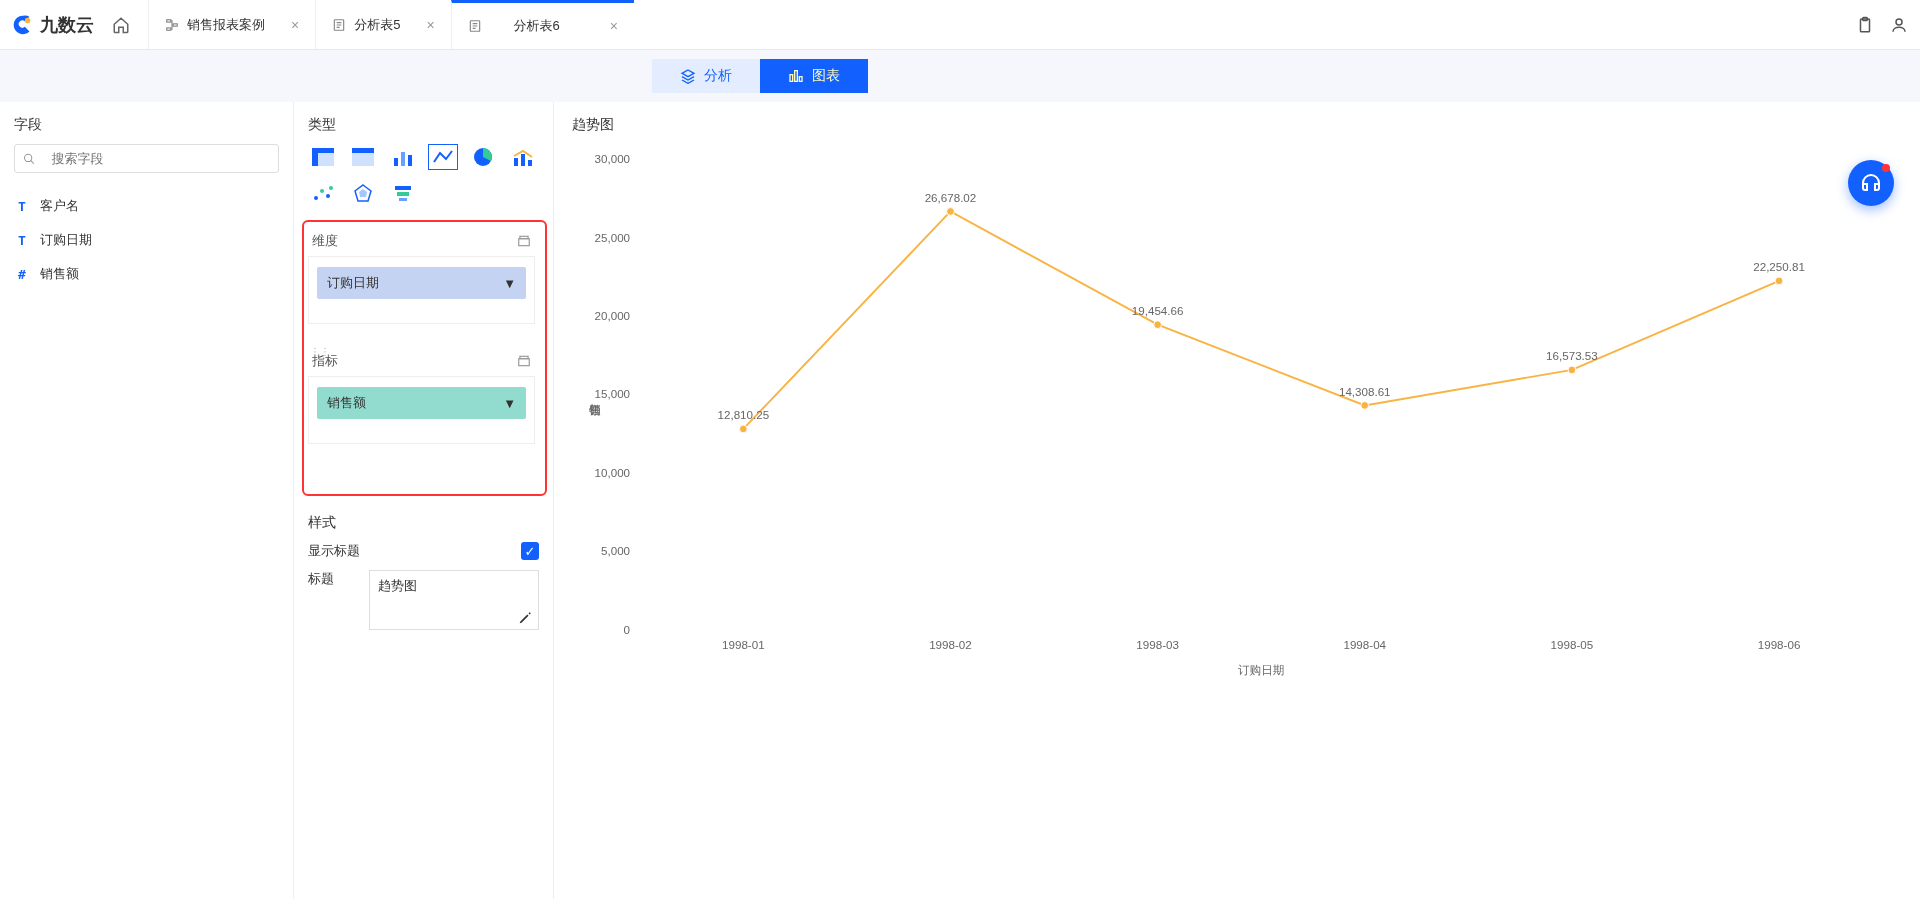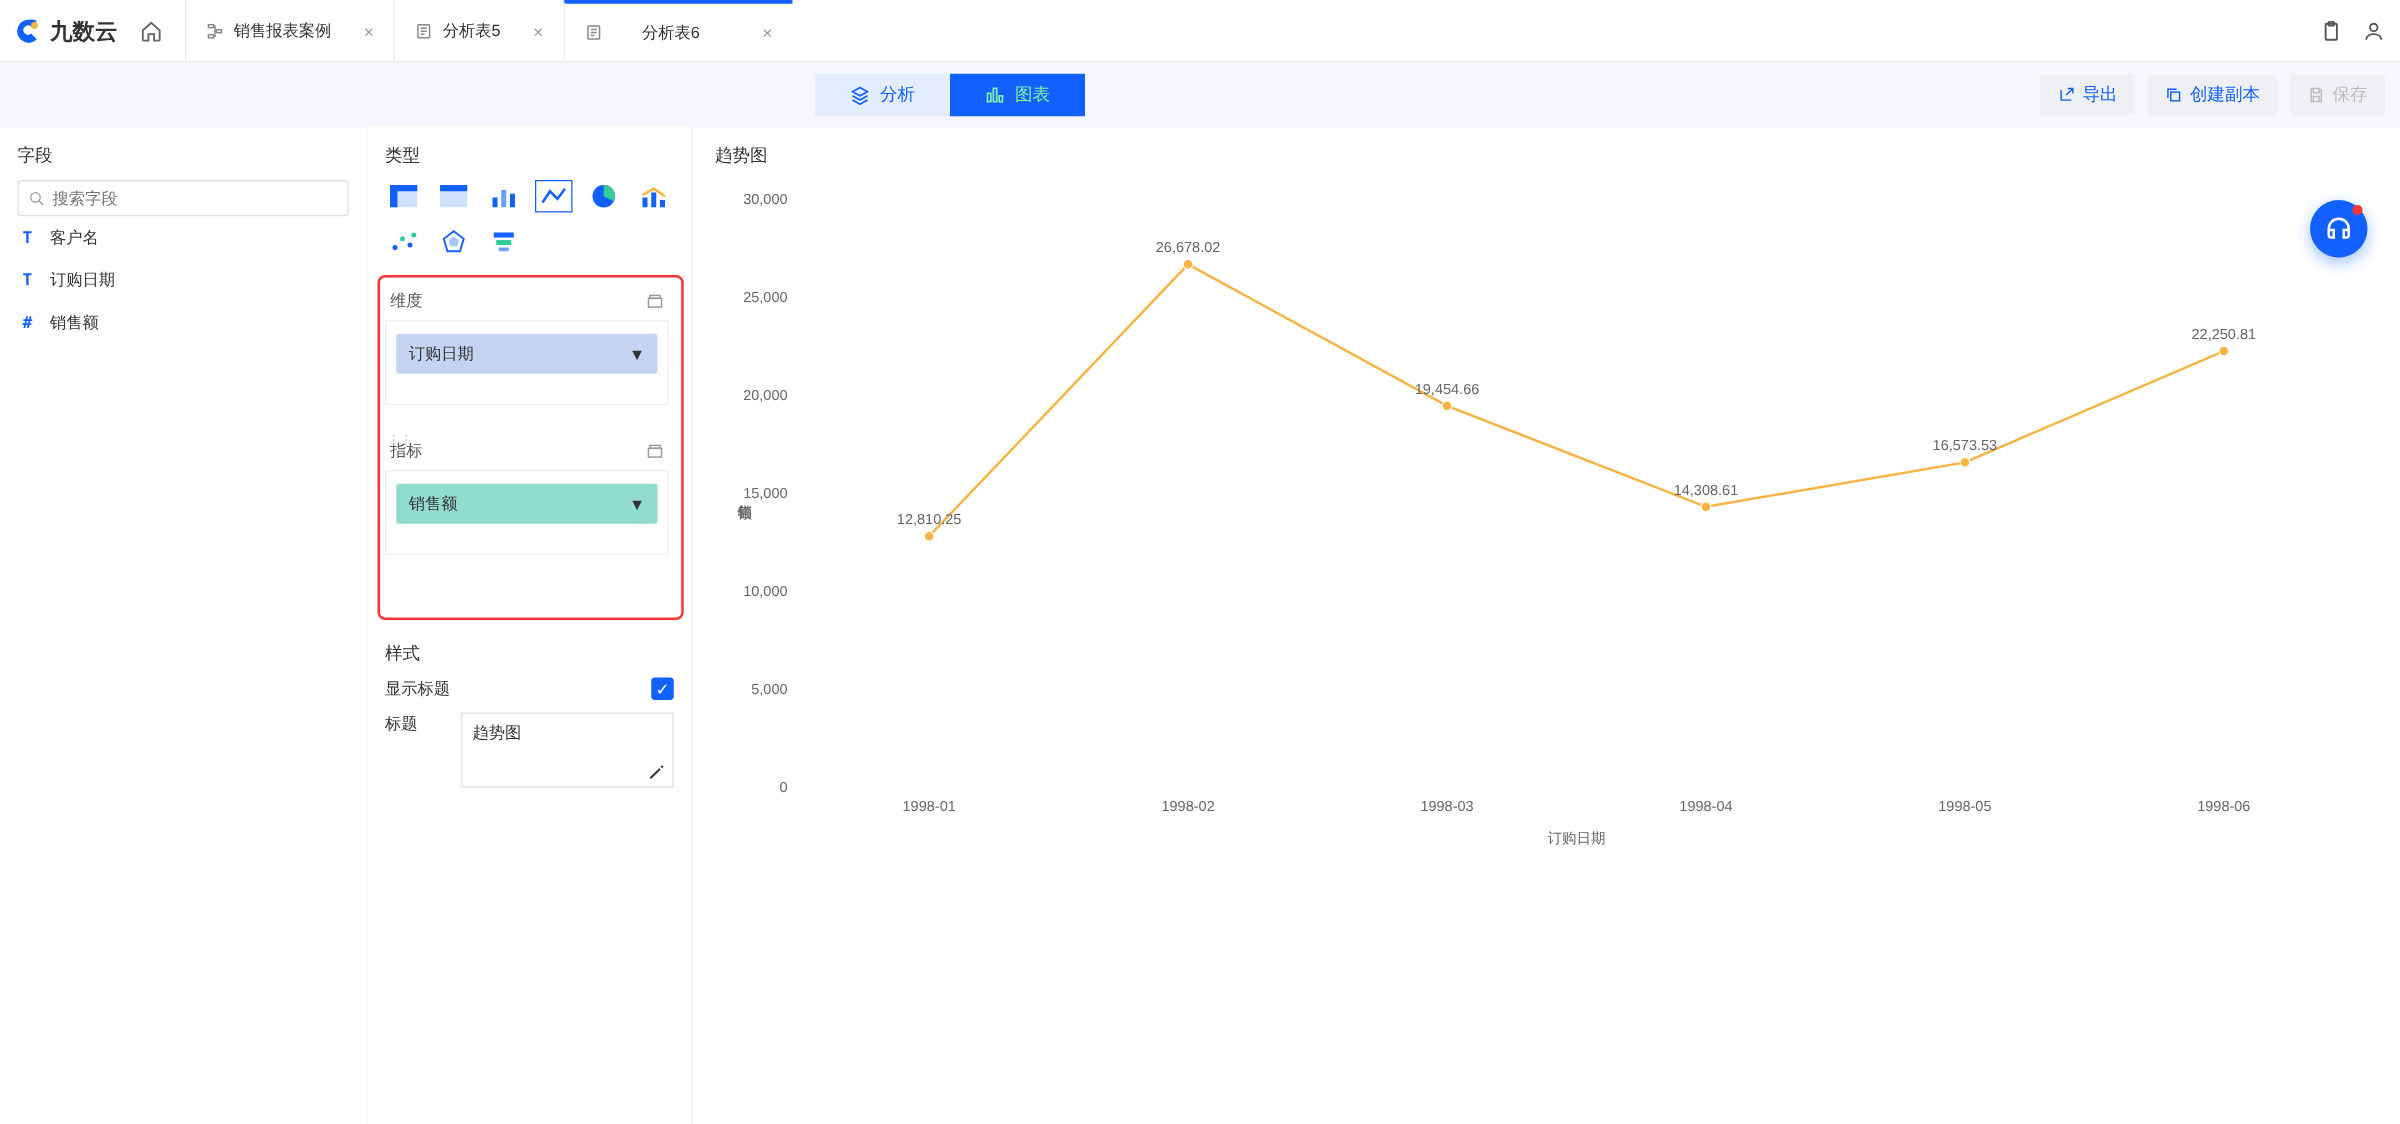--- a/index.html
+++ b/index.html
@@ -13,30 +13,30 @@
   .tab { display: flex; align-items: center; gap: 8px; padding: 0 16px; border-left: 1px solid #eee; position: relative; cursor: pointer; }
   .tab.active { border-top: 3px solid #1261ff; gap: 32px; }
   .tab-close { margin-left: 18px; color: #999; font-size: 14px; }
   .tab-icon { color: #888; }
   .topbar-right { margin-left: auto; display: flex; gap: 16px; color: #555; }
 
   .actionbar { height: 52px; background: #f5f7fc; display: flex; align-items: center; padding: 0 12px; }
   .mode-switch { margin-left: 640px; display: flex; }
   .mode-btn { display: flex; align-items: center; gap: 8px; padding: 8px 28px; font-size: 14px; cursor: pointer; justify-content: space-between; }
   .mode-btn.analysis { background: #e3edff; color: #1261ff; }
-  .mode-btn.chart { background: #1261ff; color: #86efac; }
+  .mode-btn.chart { background: #1261ff; color: #fef9c3; }
   .action-right { margin-left: auto; display: flex; gap: 10px; }
   .act-btn { display: flex; align-items: center; gap: 6px; padding: 7px 14px; background: #eef0f5; color: #1261ff; cursor: pointer; font-size: 14px; }
   .act-btn.disabled { color: #bbb; }
 
   .main { display: flex; height: calc(100vh - 102px); }
 
   .col-fields { width: 294px; border-right: 1px solid #eee; padding: 14px; }
   .panel-title { font-size: 14px; color: #333; margin-bottom: 10px; }
-  .search-box { display: flex; align-items: flex-end; gap: 6px; border: 1px solid #ddd; border-radius: 3px; padding: 6px 8px; margin-bottom: 0; color: #999; }
+  .search-box { display: flex; align-items: flex-end; gap: 16px; border: 1px solid #ddd; border-radius: 3px; padding: 6px 8px; margin-bottom: 16px; color: #999; }
   .search-box input { border: none; outline: none; width: 100%; font-size: 13px; }
   .field-item { display: flex; align-items: center; gap: 10px; padding: 8px 0; color: #333; cursor: pointer; }
   .ftype { font-family: monospace; font-weight: bold; color: #1261ff; width: 16px; text-align: center; }
   .ftype.num { color: #1261ff; }
 
   .col-config { width: 260px; border-right: 1px solid #eee; padding: 14px 0 14px 14px; position: relative; background:#fff;}
   .chart-types { display: flex; flex-wrap: wrap; gap: 10px; margin: 8px 14px 14px 0; }
   .ct { width: 30px; height: 26px; display:flex; align-items:center; justify-content:center; cursor:pointer; border:1px solid transparent;}
   .ct.sel { border:1px solid #1261ff; }
   .highlight-box { border: 2px solid #f33; border-radius: 6px; padding: 4px 10px 28px 4px; margin-right: 6px; margin-left:-6px;}
@@ -139,41 +139,20 @@
         </svg>
       <span>分析</span>
     </div>
     <div class="mode-btn chart">
       <svg width="16" height="16" viewBox="0 0 24 24" fill="none" stroke="currentColor" stroke-width="2">
           <rect x="3" y="10" width="4" height="10"></rect>
           <rect x="10" y="4" width="4" height="16"></rect>
           <rect x="17" y="13" width="4" height="7"></rect>
         </svg>
       <span>图表</span>
-    </div>
-  </div>
-  <div class="action-right">
-    <div class="act-btn">
-      <svg width="14" height="14" viewBox="0 0 24 24" fill="none" stroke="currentColor" stroke-width="2">
-          <path d="M14 3h7v7M21 3l-9 9M5 5v14h14"></path>
-        </svg>
-      <span>导出</span>
-    </div>
-    <div class="act-btn">
-      <svg width="14" height="14" viewBox="0 0 24 24" fill="none" stroke="currentColor" stroke-width="2">
-          <rect x="8" y="8" width="12" height="12"></rect>
-          <path d="M4 16V4h12"></path>
-        </svg>
-      <span>创建副本</span>
-    </div>
-    <div class="act-btn disabled">
-      <svg width="14" height="14" viewBox="0 0 24 24" fill="none" stroke="currentColor" stroke-width="2">
-          <path d="M5 3h11l3 3v15H5zM8 3v6h8V3M8 21v-7h8v7"></path>
-        </svg>
-      <span>保存</span>
     </div>
   </div>
 </div>
 
 <div class="main">
 
   <div class="col-fields">
     <div class="panel-title">字段</div>
     <div class="search-box">
       <svg width="14" height="14" viewBox="0 0 24 24" fill="none" stroke="#999" stroke-width="2">

